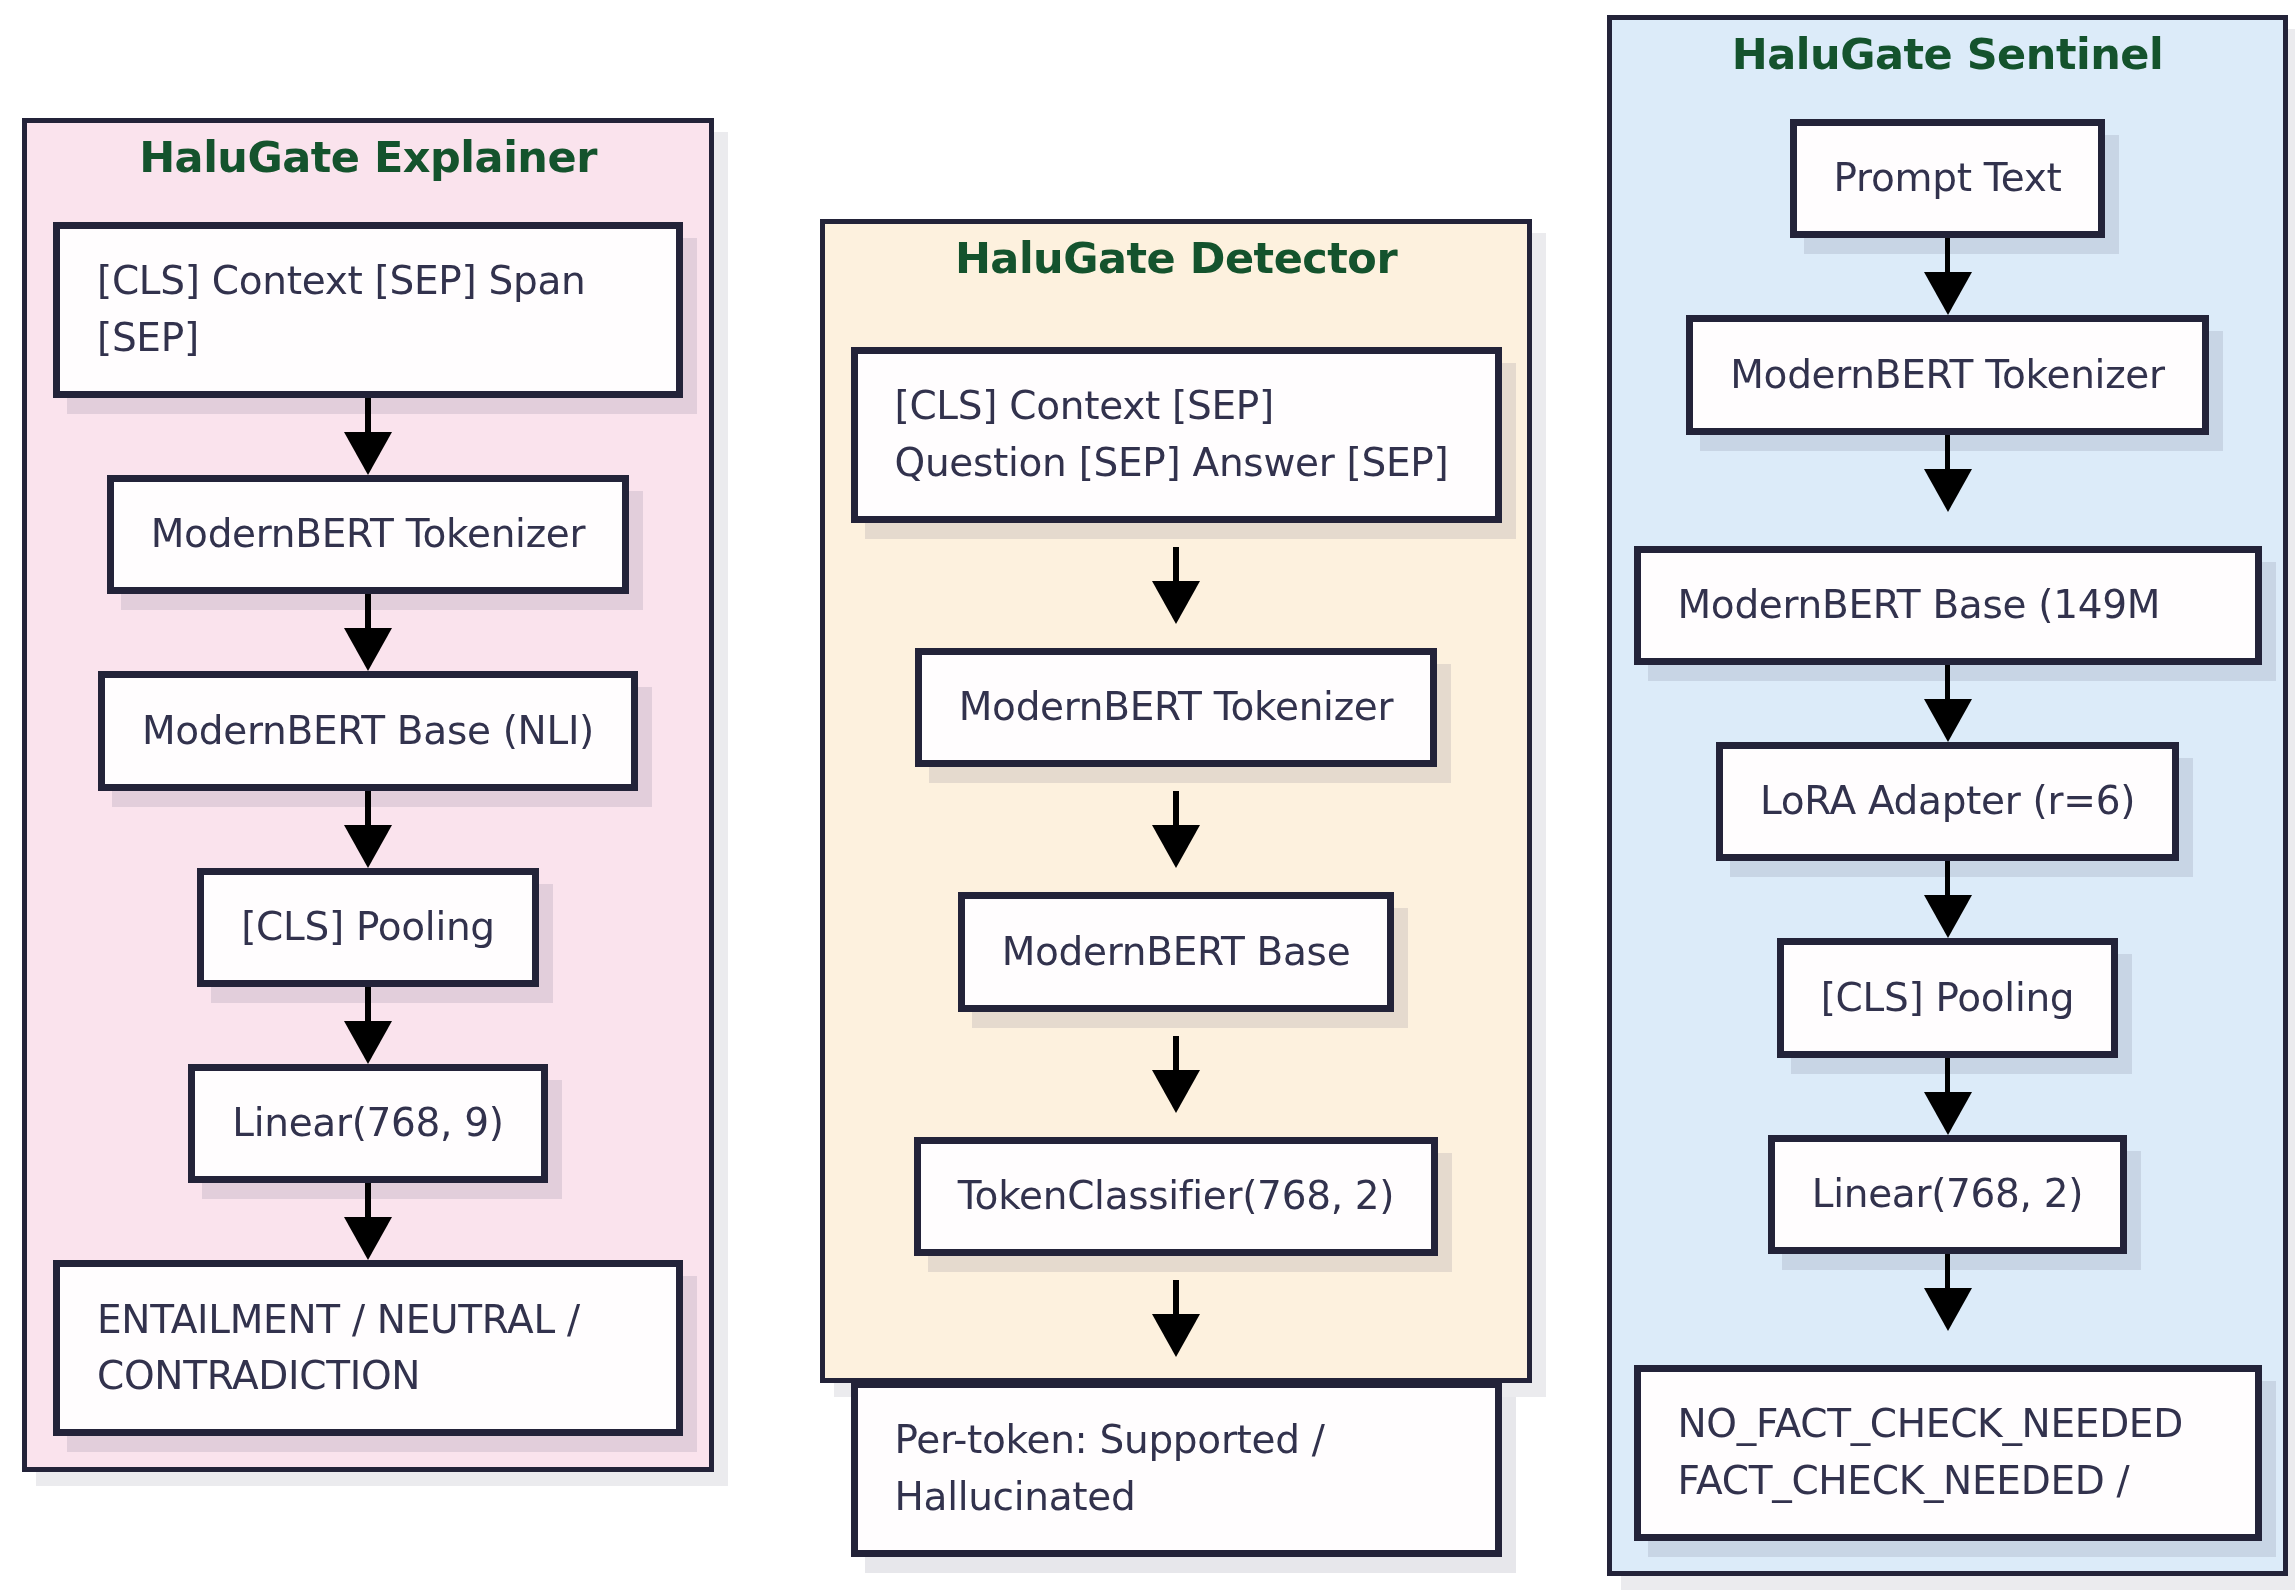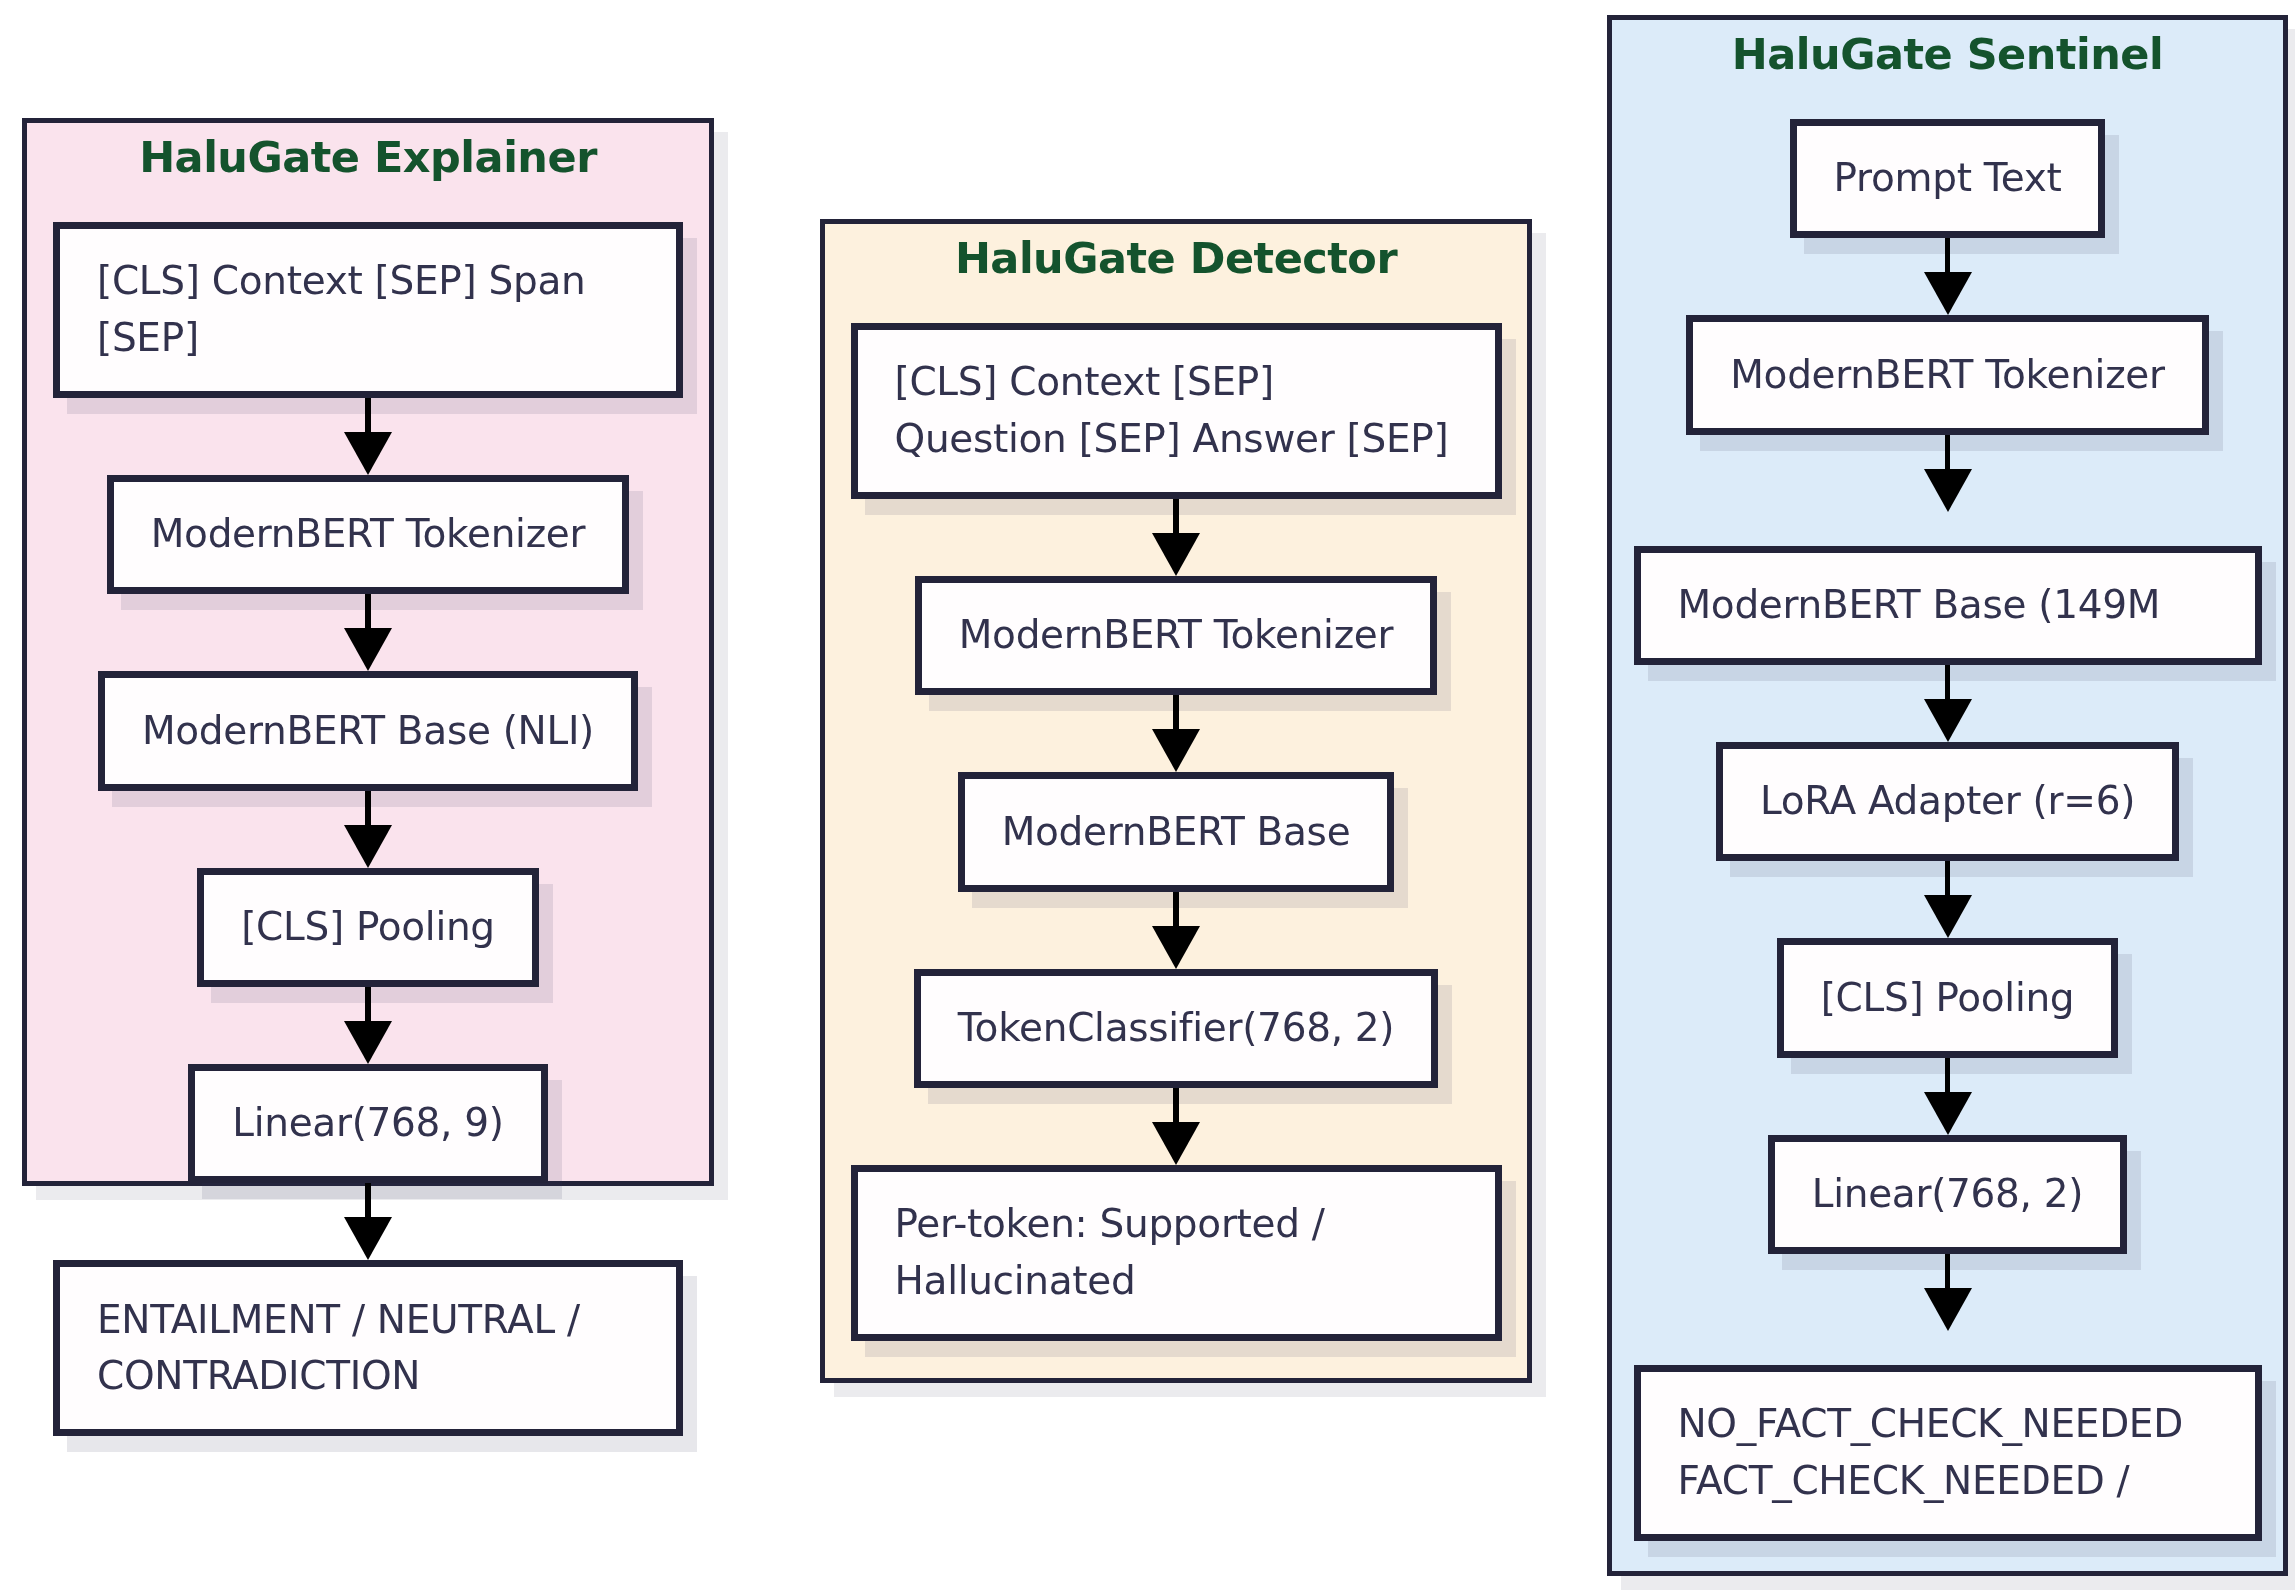--- a/index.html
+++ b/index.html
@@ -10,22 +10,22 @@
     font-family:"DejaVu Sans","Liberation Sans",sans-serif;
     overflow:hidden;
   }
   .panel{
     position:absolute;
     border:5.3px solid #232339;
     box-shadow:14px 14px 0 rgba(60,60,90,0.10);
     display:flex;flex-direction:column;align-items:center;
     box-sizing:border-box;
   }
-  .panel-explainer{left:22px;top:118px;width:692px;height:1068px;}
-  .panel-detector{left:820px;top:219px;width:712px;height:1164px;}
+  .panel-explainer{left:22px;top:118px;width:692px;height:1354px;}
+  .panel-detector{left:820px;top:219px;width:712px;height:1164px;gap:24px;}
   .panel-sentinel{left:1607px;top:15px;width:681px;height:1561px;}
   .panel-title{
     margin-top:8.5px;margin-bottom:39px;
     font-size:43px;font-weight:700;letter-spacing:-0.5px;
     color:#14532d;text-align:center;line-height:1.2;
     flex:0 0 auto;
   }
   .node{
     background:#fffdfe;
     border:7px solid #232339;

